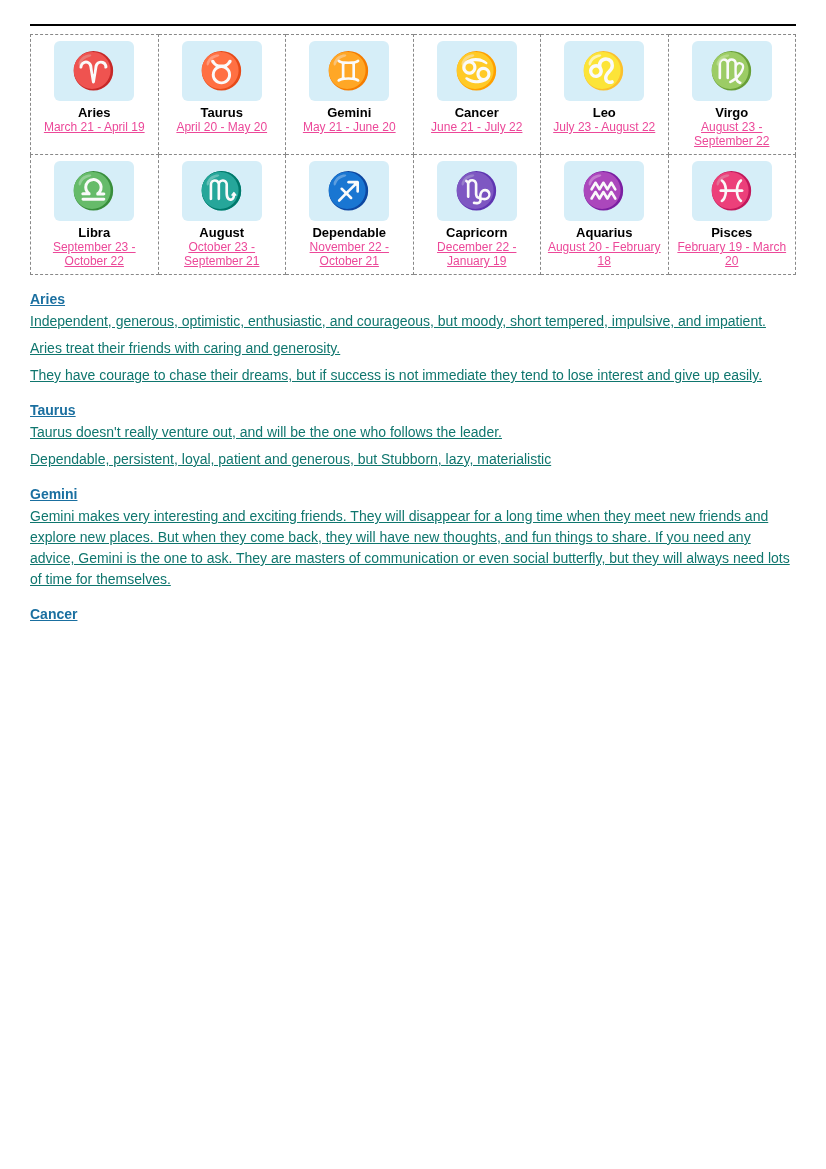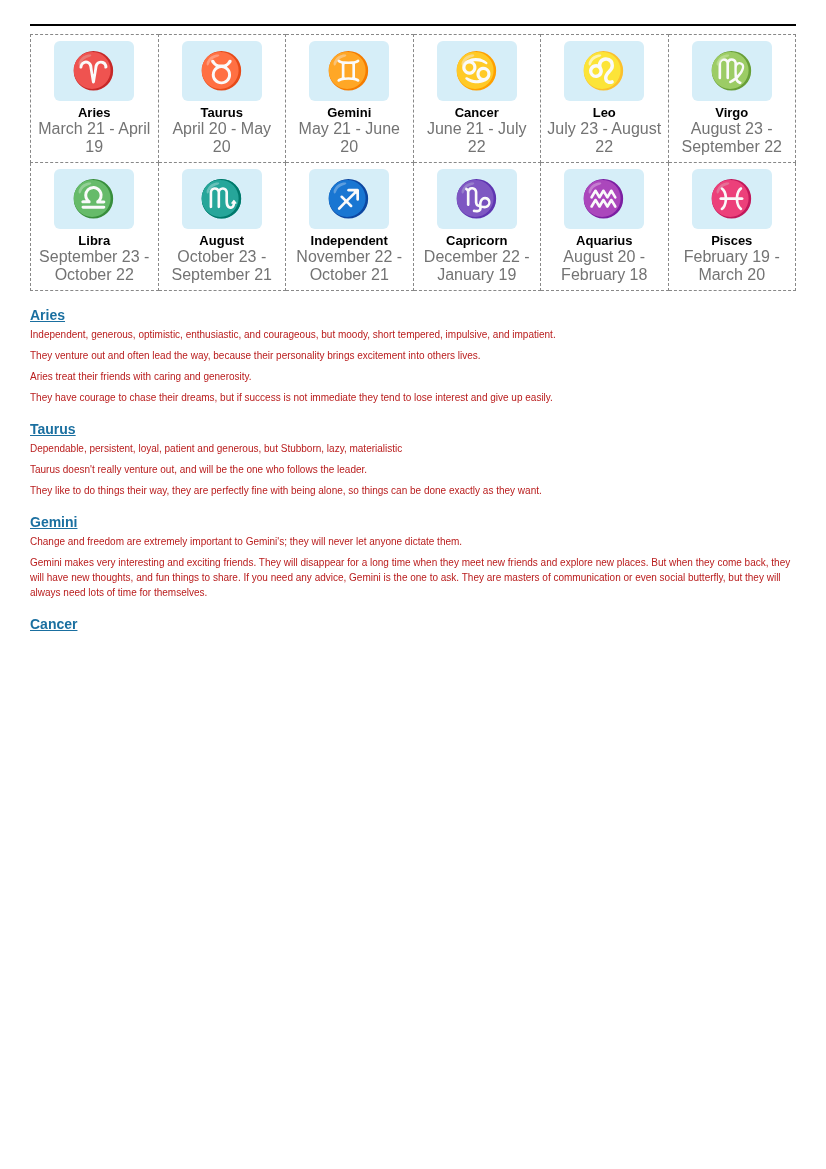--- a/index.html
+++ b/index.html
@@ -39,37 +39,39 @@
       padding: 6px 4px;
       vertical-align: top;
       width: calc(100%/6);
     }
     .sign-name {
       font-weight: bold;
       font-size: 13px;
       color: #000;
     }
     .sign-dates {
-      font-size: 16px;
-      color: #737373;
+      font-size: 12px;
+      color: #ec4899;
+      text-decoration: underline;
     }
 
     .section-title {
       color: #1a6fa0;
       font-size: 14px;
       font-weight: bold;
       text-decoration: underline;
       margin-top: 16px;
       margin-bottom: 4px;
     }
     .section-text {
-      color: #b91c1c;
-      font-size: 10px;
+      color: #0f766e;
+      font-size: 14px;
       line-height: 1.5;
       margin-bottom: 6px;
+      text-decoration: underline;
     }
     .watermark {
       position: fixed;
       top: 50%;
       left: 50%;
       transform: translate(-50%, -50%) rotate(-30deg);
       font-size: 60px;
       color: rgba(150,150,150,0.15);
       font-weight: bold;
       pointer-events: none;
@@ -139,21 +141,21 @@
     <div class="sign-name">Libra</div>
     <div class="sign-dates">September 23 - October 22</div>
   </td>
         <td>
     <div class="zodiac-symbol">♏</div>
     <div class="sign-name">August</div>
     <div class="sign-dates">October 23 - September 21</div>
   </td>
         <td>
     <div class="zodiac-symbol">♐</div>
-    <div class="sign-name">Independent</div>
+    <div class="sign-name">Dependable</div>
     <div class="sign-dates">November 22 - October 21</div>
   </td>
         <td>
     <div class="zodiac-symbol">♑</div>
     <div class="sign-name">Capricorn</div>
     <div class="sign-dates">December 22 - January 19</div>
   </td>
         <td>
     <div class="zodiac-symbol">♒</div>
     <div class="sign-name">Aquarius</div>
@@ -165,31 +167,28 @@
     <div class="sign-dates">February 19 - March 20</div>
   </td>
       </tr>
     </tbody>
 </table>
 
 <div id="sections-container">
     <div style="margin-top: 8px;">
       <div class="section-title">Aries</div>
       <div class="section-text">Independent, generous, optimistic, enthusiastic, and courageous, but moody, short tempered, impulsive, and impatient.</div>
-      <div class="section-text">They venture out and often lead the way, because their personality brings excitement into others lives.</div>
       <div class="section-text">Aries treat their friends with caring and generosity.</div>
       <div class="section-text">They have courage to chase their dreams, but if success is not immediate they tend to lose interest and give up easily.</div>
     </div>
     <div style="margin-top: 16px;">
       <div class="section-title">Taurus</div>
+      <div class="section-text">Taurus doesn't really venture out, and will be the one who follows the leader.</div>
       <div class="section-text">Dependable, persistent, loyal, patient and generous, but Stubborn, lazy, materialistic</div>
-      <div class="section-text">Taurus doesn't really venture out, and will be the one who follows the leader.</div>
-      <div class="section-text">They like to do things their way, they are perfectly fine with being alone, so things can be done exactly as they want.</div>
     </div>
     <div style="margin-top: 16px;">
       <div class="section-title">Gemini</div>
-      <div class="section-text">Change and freedom are extremely important to Gemini's; they will never let anyone dictate them.</div>
       <div class="section-text">Gemini makes very interesting and exciting friends. They will disappear for a long time when they meet new friends and explore new places. But when they come back, they will have new thoughts, and fun things to share. If you need any advice, Gemini is the one to ask. They are masters of communication or even social butterfly, but they will always need lots of time for themselves.</div>
     </div>
     <div style="margin-top: 16px;">
       <div class="section-title">Cancer</div>
     </div>
   </div>
 
 </body></html>

